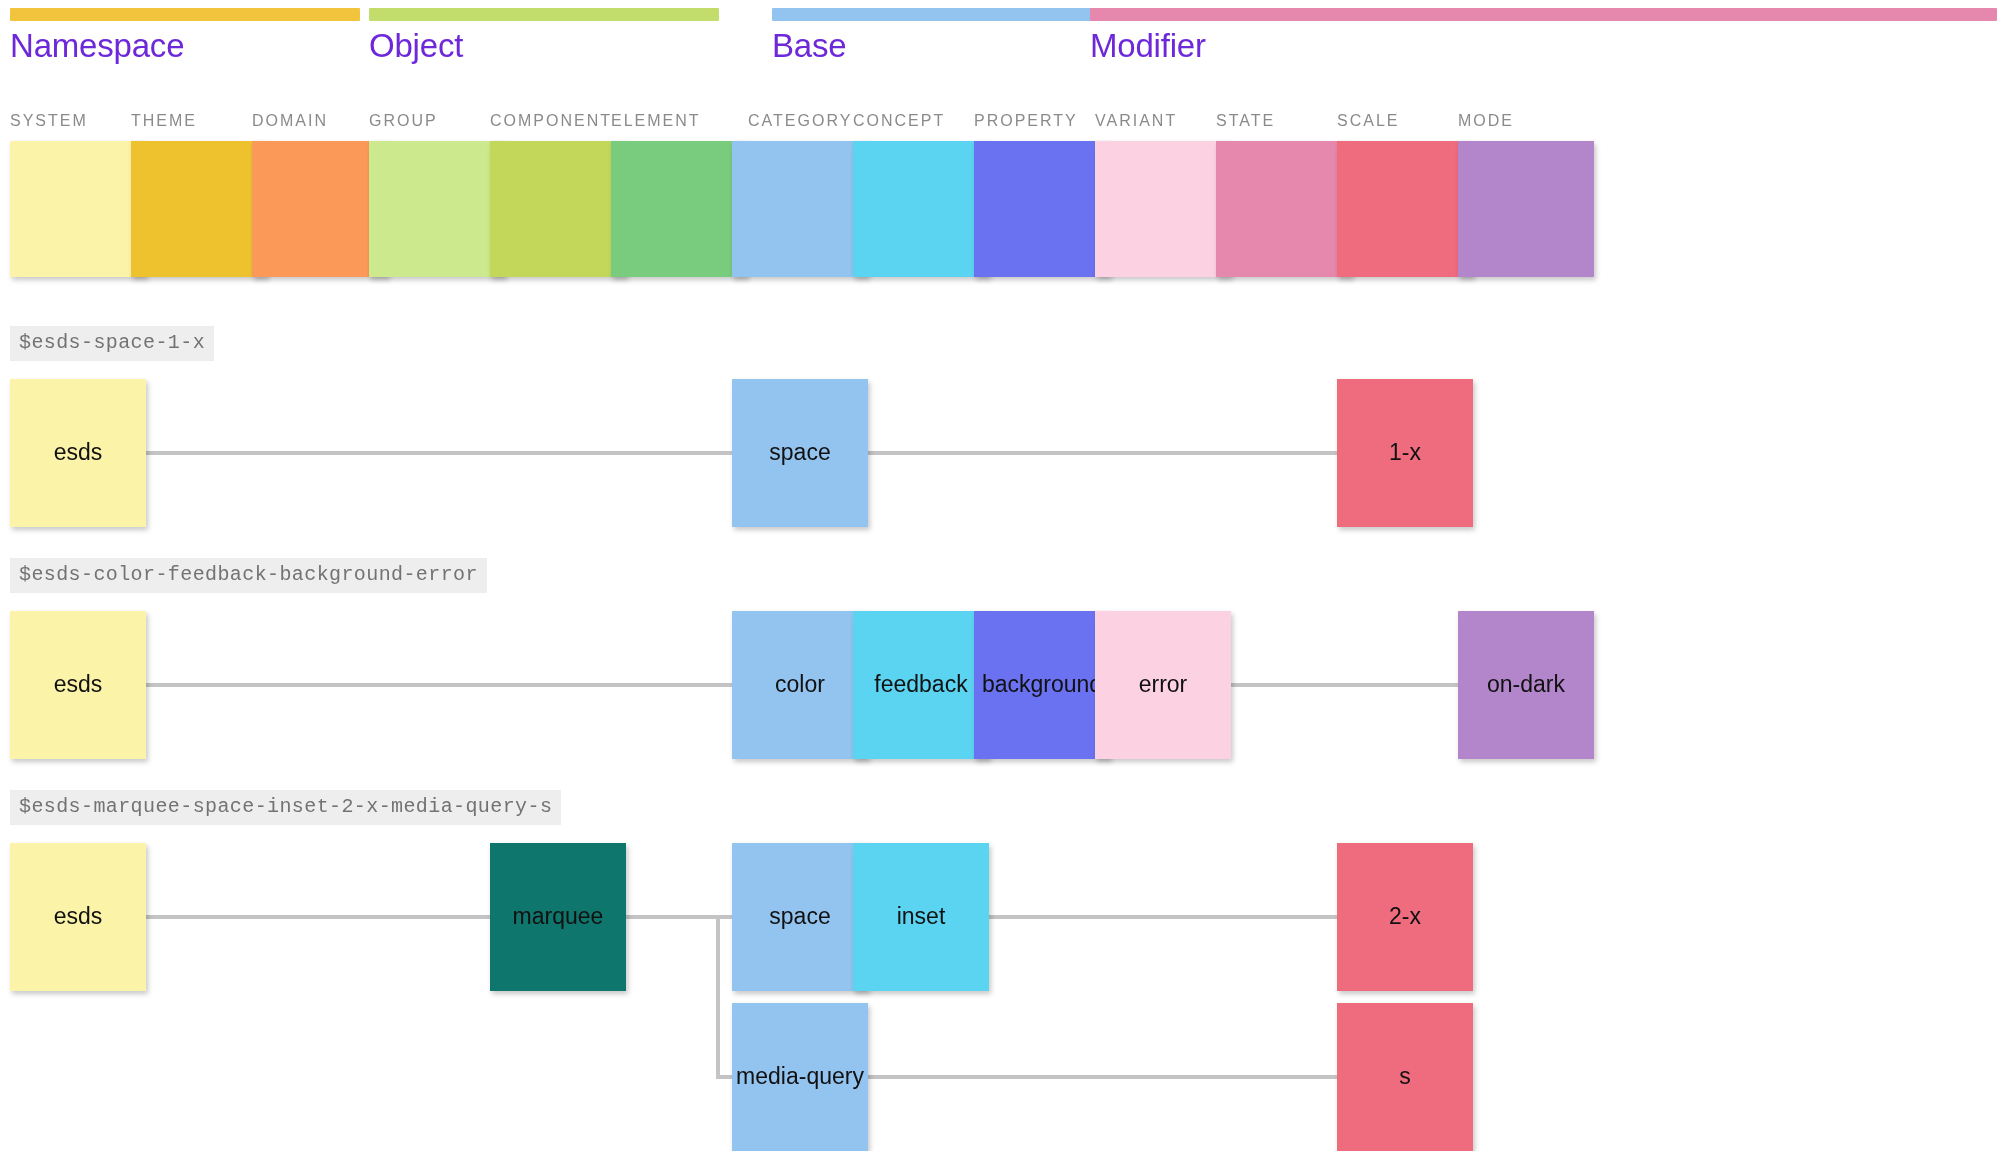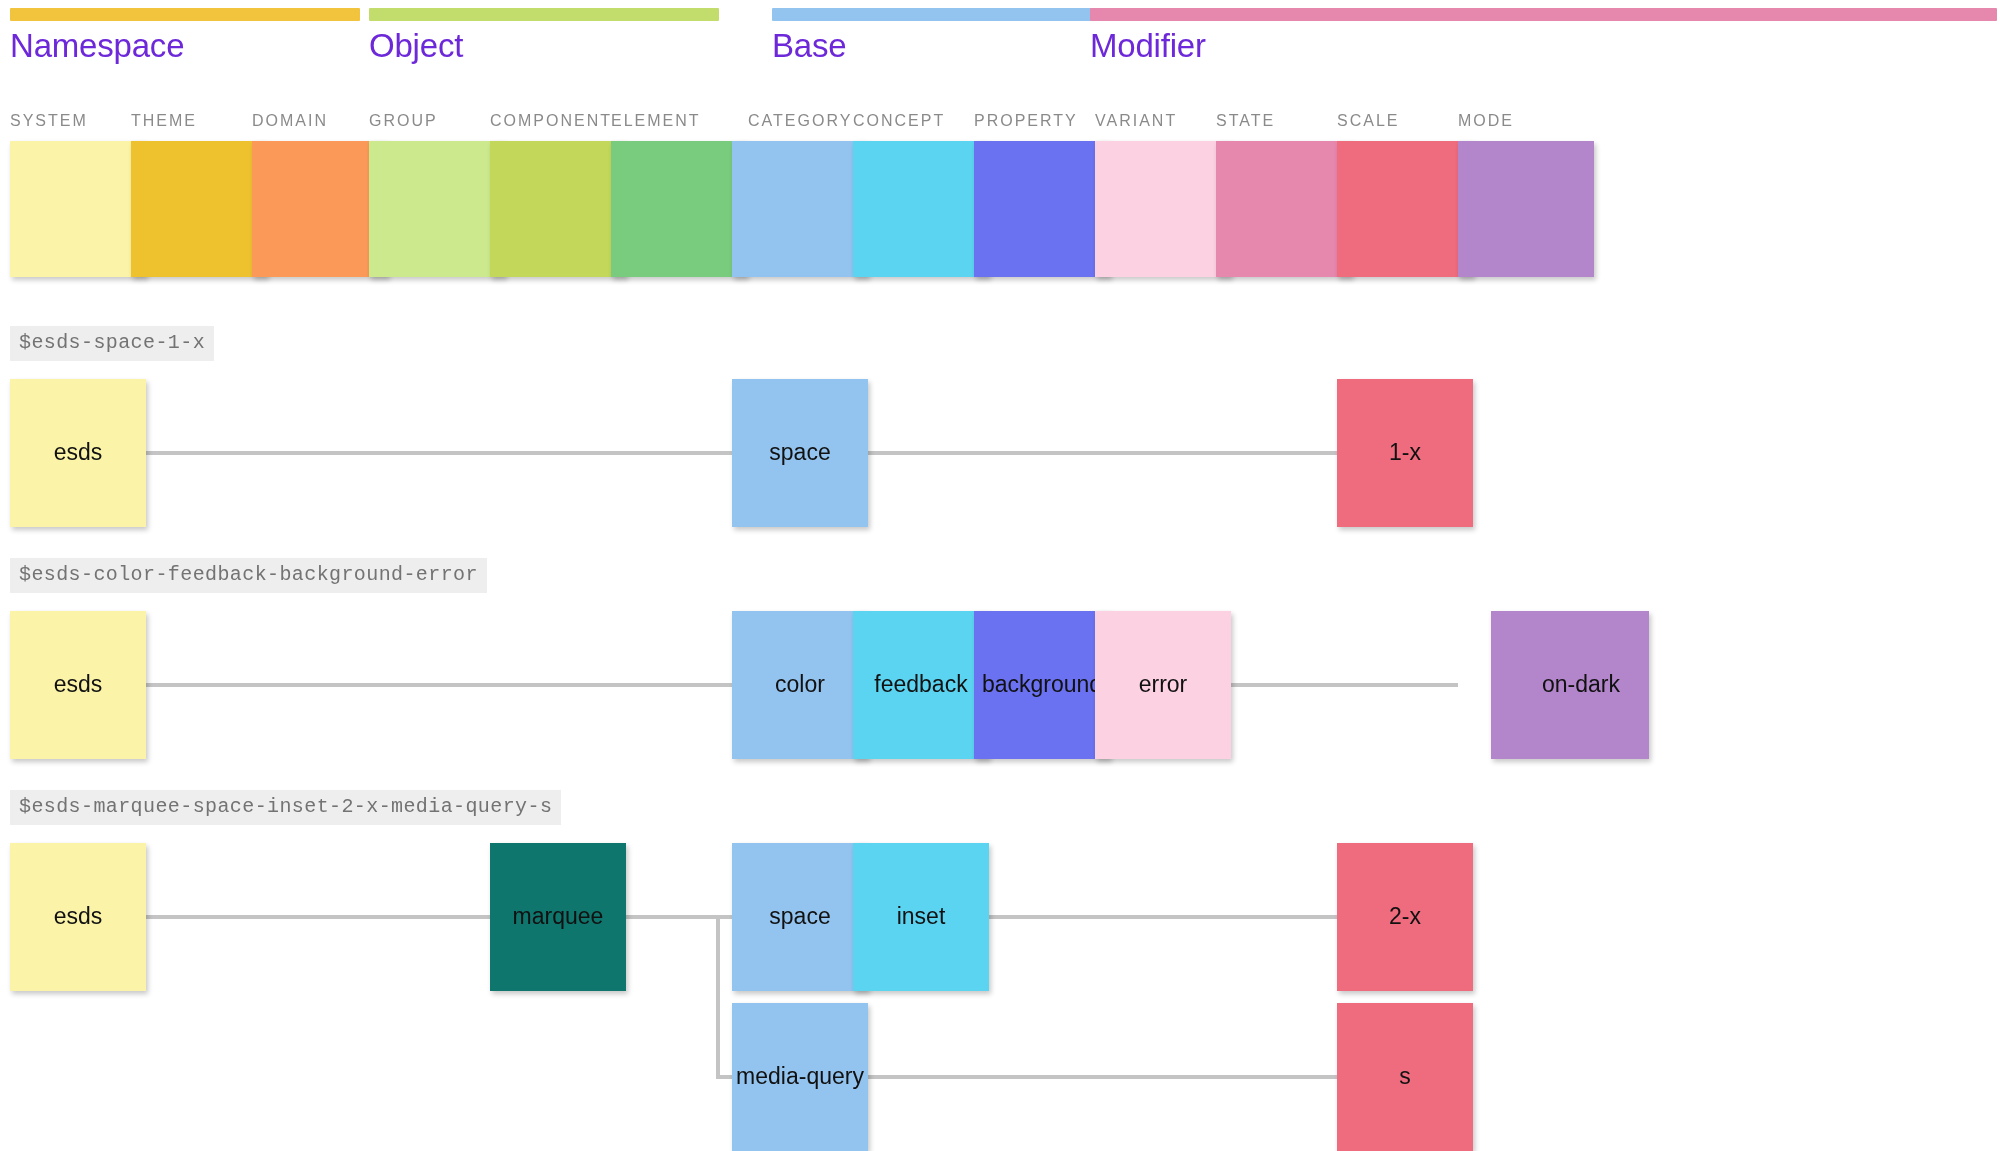--- a/index.html
+++ b/index.html
@@ -196,21 +196,21 @@
         </div>
         <div class="node" style="left: 853px; top: 611px; background: rgb(91, 212, 242);">
           <div class="node-label">feedback</div>
         </div>
         <div class="node" style="left: 974px; top: 611px; background: rgb(106, 114, 242);">
           <div class="node-label">background</div>
         </div>
         <div class="node" style="left: 1095px; top: 611px; background: rgb(252, 210, 226);">
           <div class="node-label">error</div>
         </div>
-        <div class="node" style="left: 1491px; top: 611px; background: rgb(179, 133, 202); padding-left: 22px;">
+        <div class="node" style="left: 1458px; top: 611px; background: rgb(179, 133, 202);">
           <div class="node-label">on-dark</div>
         </div>
       </div>
       <div>
         <div class="token-chip" style="left: 10px; top: 790px;">$esds-marquee-space-inset-2-x-media-query-s</div>
         <div class="line-h" style="left: 146px; top: 915px; width: 344px;"></div>
         <div class="line-h" style="left: 626px; top: 915px; width: 106px;"></div>
         <div class="line-h" style="left: 989px; top: 915px; width: 348px;"></div>
         <div class="line-v" style="left: 716px; top: 915px; height: 160px;"></div>
         <div class="line-h" style="left: 716px; top: 1075px; width: 16px;"></div>

